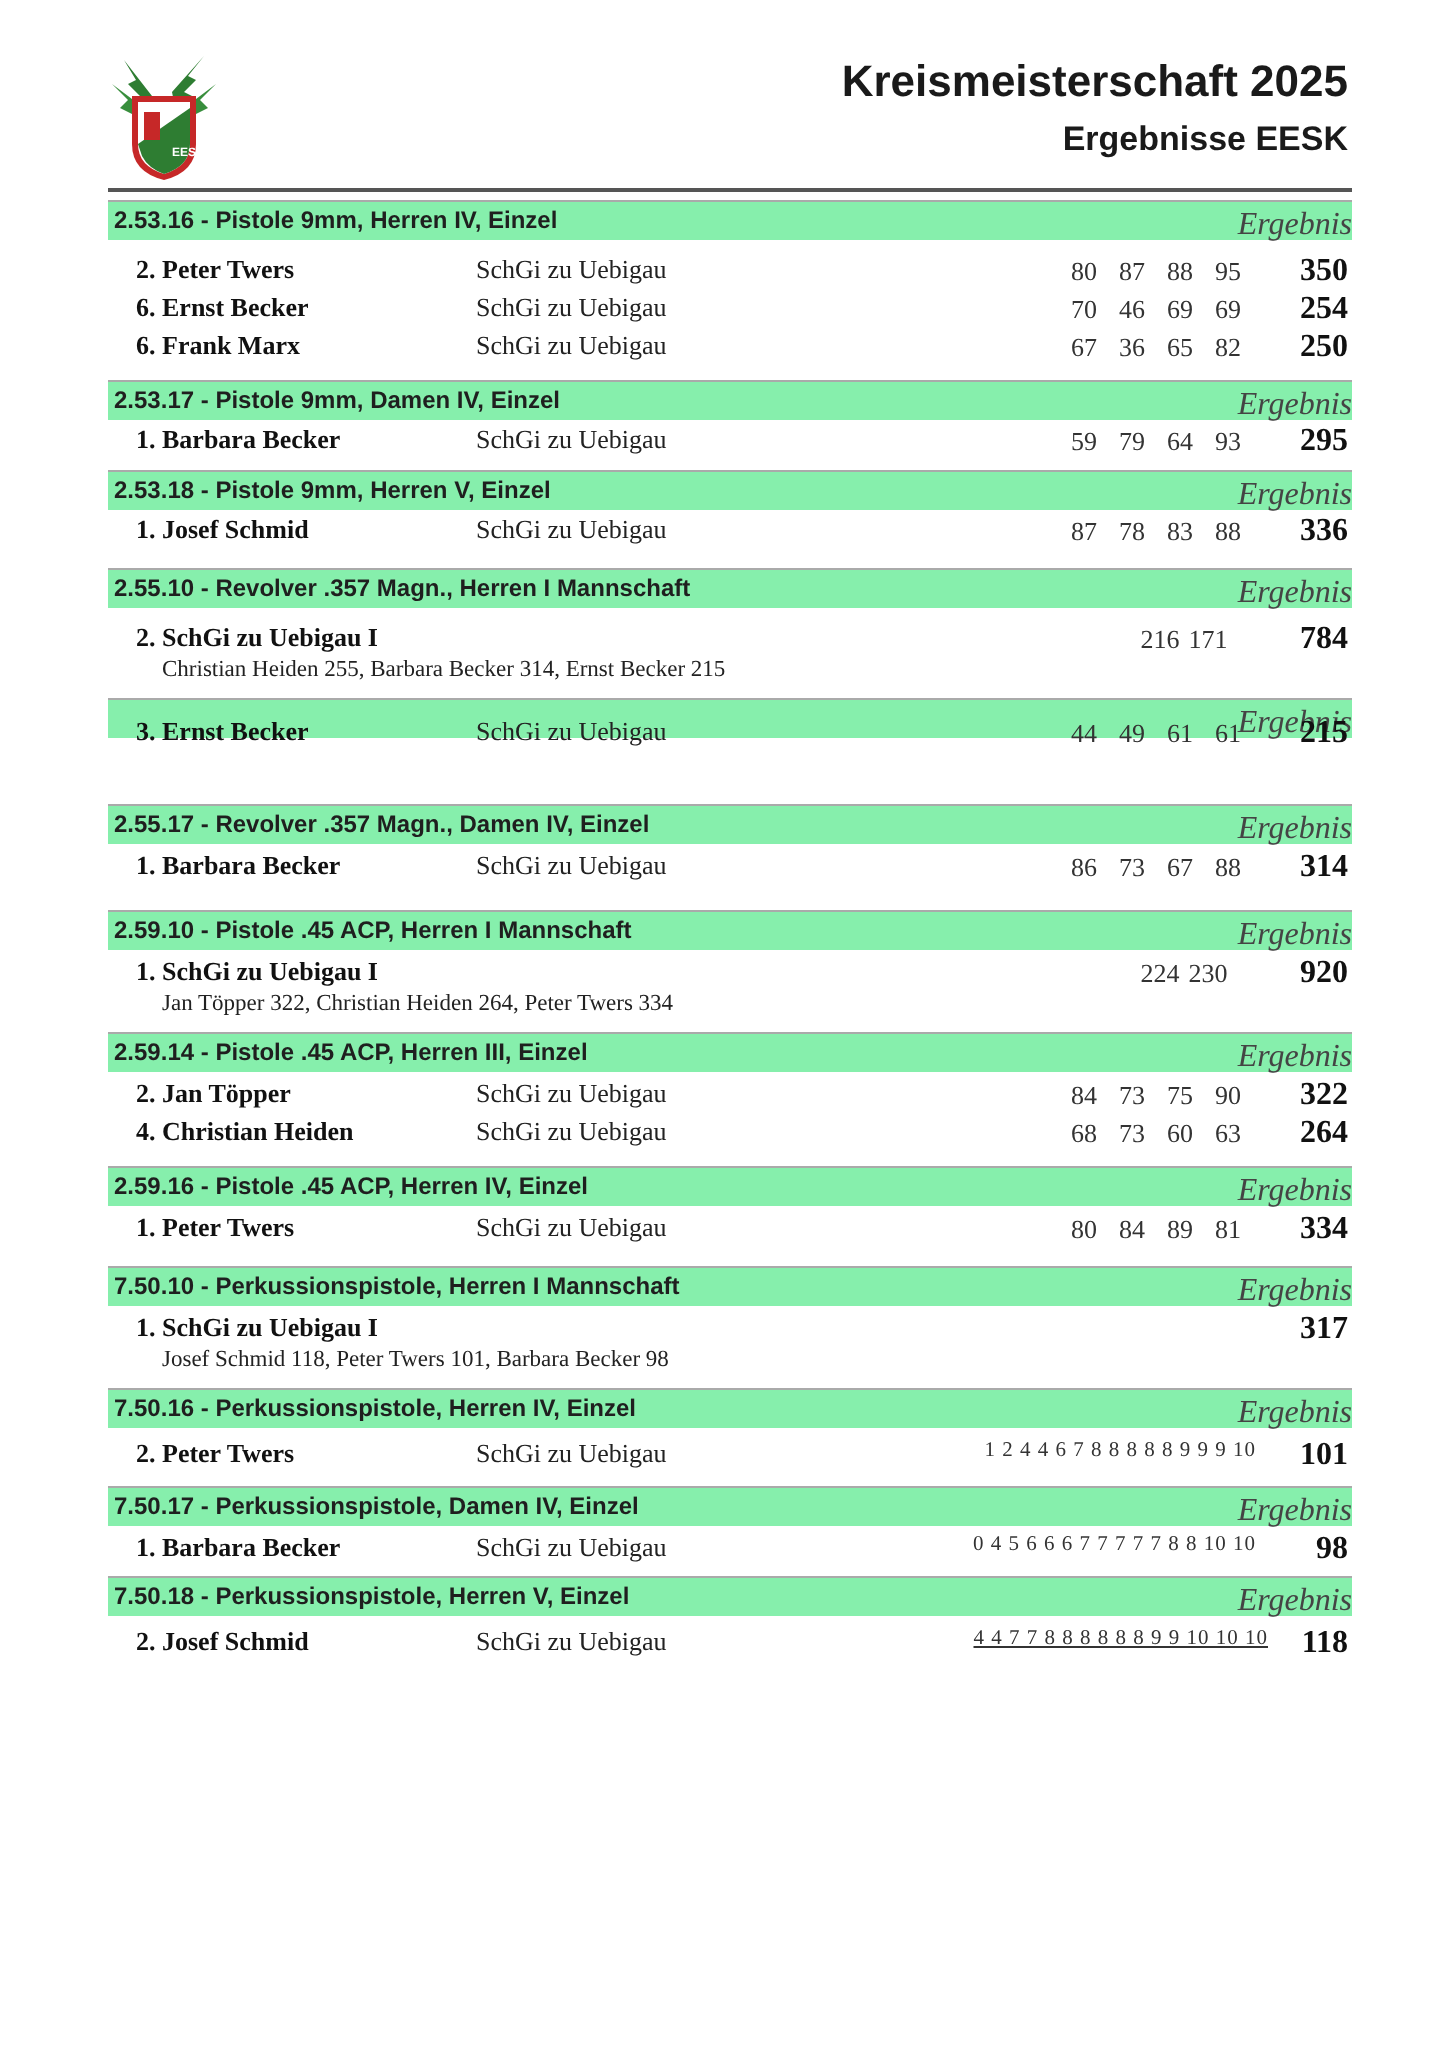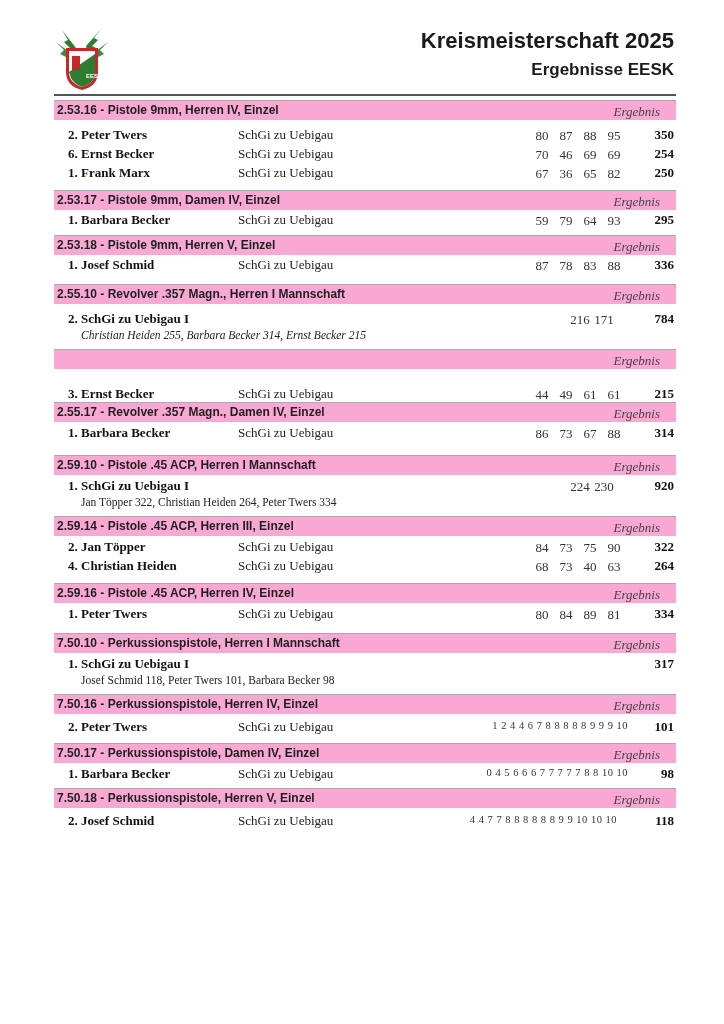--- a/index.html
+++ b/index.html
@@ -2,31 +2,31 @@
 <html><head>
 <meta charset="utf-8">
 <style>
   html, body { margin: 0; padding: 0; background: #ffffff; }
   body { width: 724px; height: 1024px; position: relative; overflow: hidden; font-family: "Liberation Serif", serif; color: #111; }
   .logo { position: absolute; left: 54px; top: 26px; width: 56px; height: 66px; }
   .title { position: absolute; right: 50px; top: 28px; font-family: "Liberation Sans", sans-serif; font-weight: bold; font-size: 22px; color: #1a1a1a; text-align: left; }
   .subtitle { position: absolute; right: 50px; top: 60px; font-family: "Liberation Sans", sans-serif; font-weight: bold; font-size: 17px; color: #1a1a1a; text-align: right; }
   .rule { position: absolute; left: 54px; right: 48px; top: 94px; height: 1.5px; background: #555; }
   #sections { position: absolute; left: 54px; width: 622px; top: 0; }
-  .sec-header { position: absolute; left: 0; width: 622px; height: 20px; background: #f9a8d4; border-top: 1px solid #aaa; box-sizing: border-box; }
+  .sec-header { position: absolute; left: 0; width: 622px; height: 20px; background: #86efac; border-top: 1px solid #aaa; box-sizing: border-box; }
   .sec-title { position: absolute; left: 3px; top: 2px; font-family: "Liberation Sans", sans-serif; font-weight: bold; font-size: 12px; color: #1f1f1f; white-space: nowrap; }
-  .sec-ergebnis { position: absolute; right: 16px; top: 3px; font-style: italic; font-size: 13px; color: #444; text-align: right; }
+  .sec-ergebnis { position: absolute; right: 0; top: 3px; font-style: italic; font-size: 16px; color: #444; text-align: right; }
   .row { position: absolute; left: 0; width: 622px; height: 18px; font-size: 13px; }
   .rank-name { position: absolute; left: 14px; top: 0; font-weight: bold; white-space: nowrap; }
   .club { position: absolute; left: 184px; top: 0; white-space: nowrap; color: #222; }
   .series { position: absolute; right: 50px; top: 1px; font-size: 13px; color: #333; white-space: nowrap; display: flex; gap: 0; }
   .series span { display: inline-block; width: 24px; text-align: center; }
   .series.team span { width: 24px; }
   .series.shots { font-size: 10.5px; letter-spacing: 0.5px; }
-  .total { position: absolute; right: 2px; top: 0; font-weight: bold; font-size: 13px; }
+  .total { position: absolute; right: 2px; top: 0; font-weight: bold; font-size: 16px; }
   .members { position: absolute; left: 27px; font-size: 11.5px; color: #222; white-space: nowrap; }
 </style>
 </head>
 <body>
 
 <div class="logo">
   <svg width="56" height="66" viewBox="0 0 56 66">
     <path d="M8 4 L14 14 L10 16 L16 22 L12 24 L20 30 L22 22 Z" fill="#2e7d32"></path>
     <path d="M48 2 L40 12 L44 14 L38 20 L42 22 L34 30 L32 20 Z" fill="#2e7d32"></path>
     <path d="M2 16 L10 24 L6 28 L14 32 L18 28 Z" fill="#388e3c"></path>
@@ -64,21 +64,21 @@
       <span class="club">SchGi zu Uebigau</span>
       <span class="series">
         <span>70</span>
         <span>46</span>
         <span>69</span>
         <span>69</span>
       </span>
       <span class="total">254</span>
     </div>
     <div class="row" style="top: 165px;">
-      <span class="rank-name">1. Frank Marx</span>
+      <span class="rank-name">6. Frank Marx</span>
       <span class="club">SchGi zu Uebigau</span>
       <span class="series">
         <span>67</span>
         <span>36</span>
         <span>65</span>
         <span>82</span>
       </span>
       <span class="total">250</span>
     </div>
     <div class="sec-header" style="top: 190px;">
@@ -116,25 +116,25 @@
       <span class="sec-ergebnis">Ergebnis</span>
     </div>
     <div class="row" style="top: 311px;">
       <span class="rank-name">2. SchGi zu Uebigau I</span>
       <span class="series team" style="right: 60px;">
         <span>216</span>
         <span>171</span>
       </span>
       <span class="total">784</span>
     </div>
-    <div class="members" style="top: 329px; font-style: italic;">Christian Heiden 255, Barbara Becker 314, Ernst Becker 215</div>
+    <div class="members" style="top: 329px;">Christian Heiden 255, Barbara Becker 314, Ernst Becker 215</div>
     <div class="sec-header" style="top: 349px;">
       <span class="sec-ergebnis">Ergebnis</span>
     </div>
-    <div class="row" style="top: 358px; margin-top: 28px;">
+    <div class="row" style="top: 358px;">
       <span class="rank-name">3. Ernst Becker</span>
       <span class="club">SchGi zu Uebigau</span>
       <span class="series">
         <span>44</span>
         <span>49</span>
         <span>61</span>
         <span>61</span>
       </span>
       <span class="total">215</span>
     </div>
@@ -180,21 +180,21 @@
         <span>90</span>
       </span>
       <span class="total">322</span>
     </div>
     <div class="row" style="top: 558px;">
       <span class="rank-name">4. Christian Heiden</span>
       <span class="club">SchGi zu Uebigau</span>
       <span class="series">
         <span>68</span>
         <span>73</span>
-        <span>40</span>
+        <span>60</span>
         <span>63</span>
       </span>
       <span class="total">264</span>
     </div>
     <div class="sec-header" style="top: 583px;">
       <span class="sec-title">2.59.16 - Pistole .45 ACP, Herren IV, Einzel</span>
       <span class="sec-ergebnis">Ergebnis</span>
     </div>
     <div class="row" style="top: 606px;">
       <span class="rank-name">1. Peter Twers</span>
@@ -236,16 +236,16 @@
       <span class="series shots" style="right: 48px;">0 4 5 6 6 6 7 7 7 7 7 8 8 10 10</span>
       <span class="total">98</span>
     </div>
     <div class="sec-header" style="top: 788px;">
       <span class="sec-title">7.50.18 - Perkussionspistole, Herren V, Einzel</span>
       <span class="sec-ergebnis">Ergebnis</span>
     </div>
     <div class="row" style="top: 813px;">
       <span class="rank-name">2. Josef Schmid</span>
       <span class="club">SchGi zu Uebigau</span>
-      <span class="series shots" style="right: 59px;">4 4 7 7 8 8 8 8 8 8 9 9 10 10 10</span>
+      <span class="series shots" style="right: 42px; text-decoration: underline;">4 4 7 7 8 8 8 8 8 8 9 9 10 10 10</span>
       <span class="total">118</span>
     </div>
   </div>
 
 </body></html>

